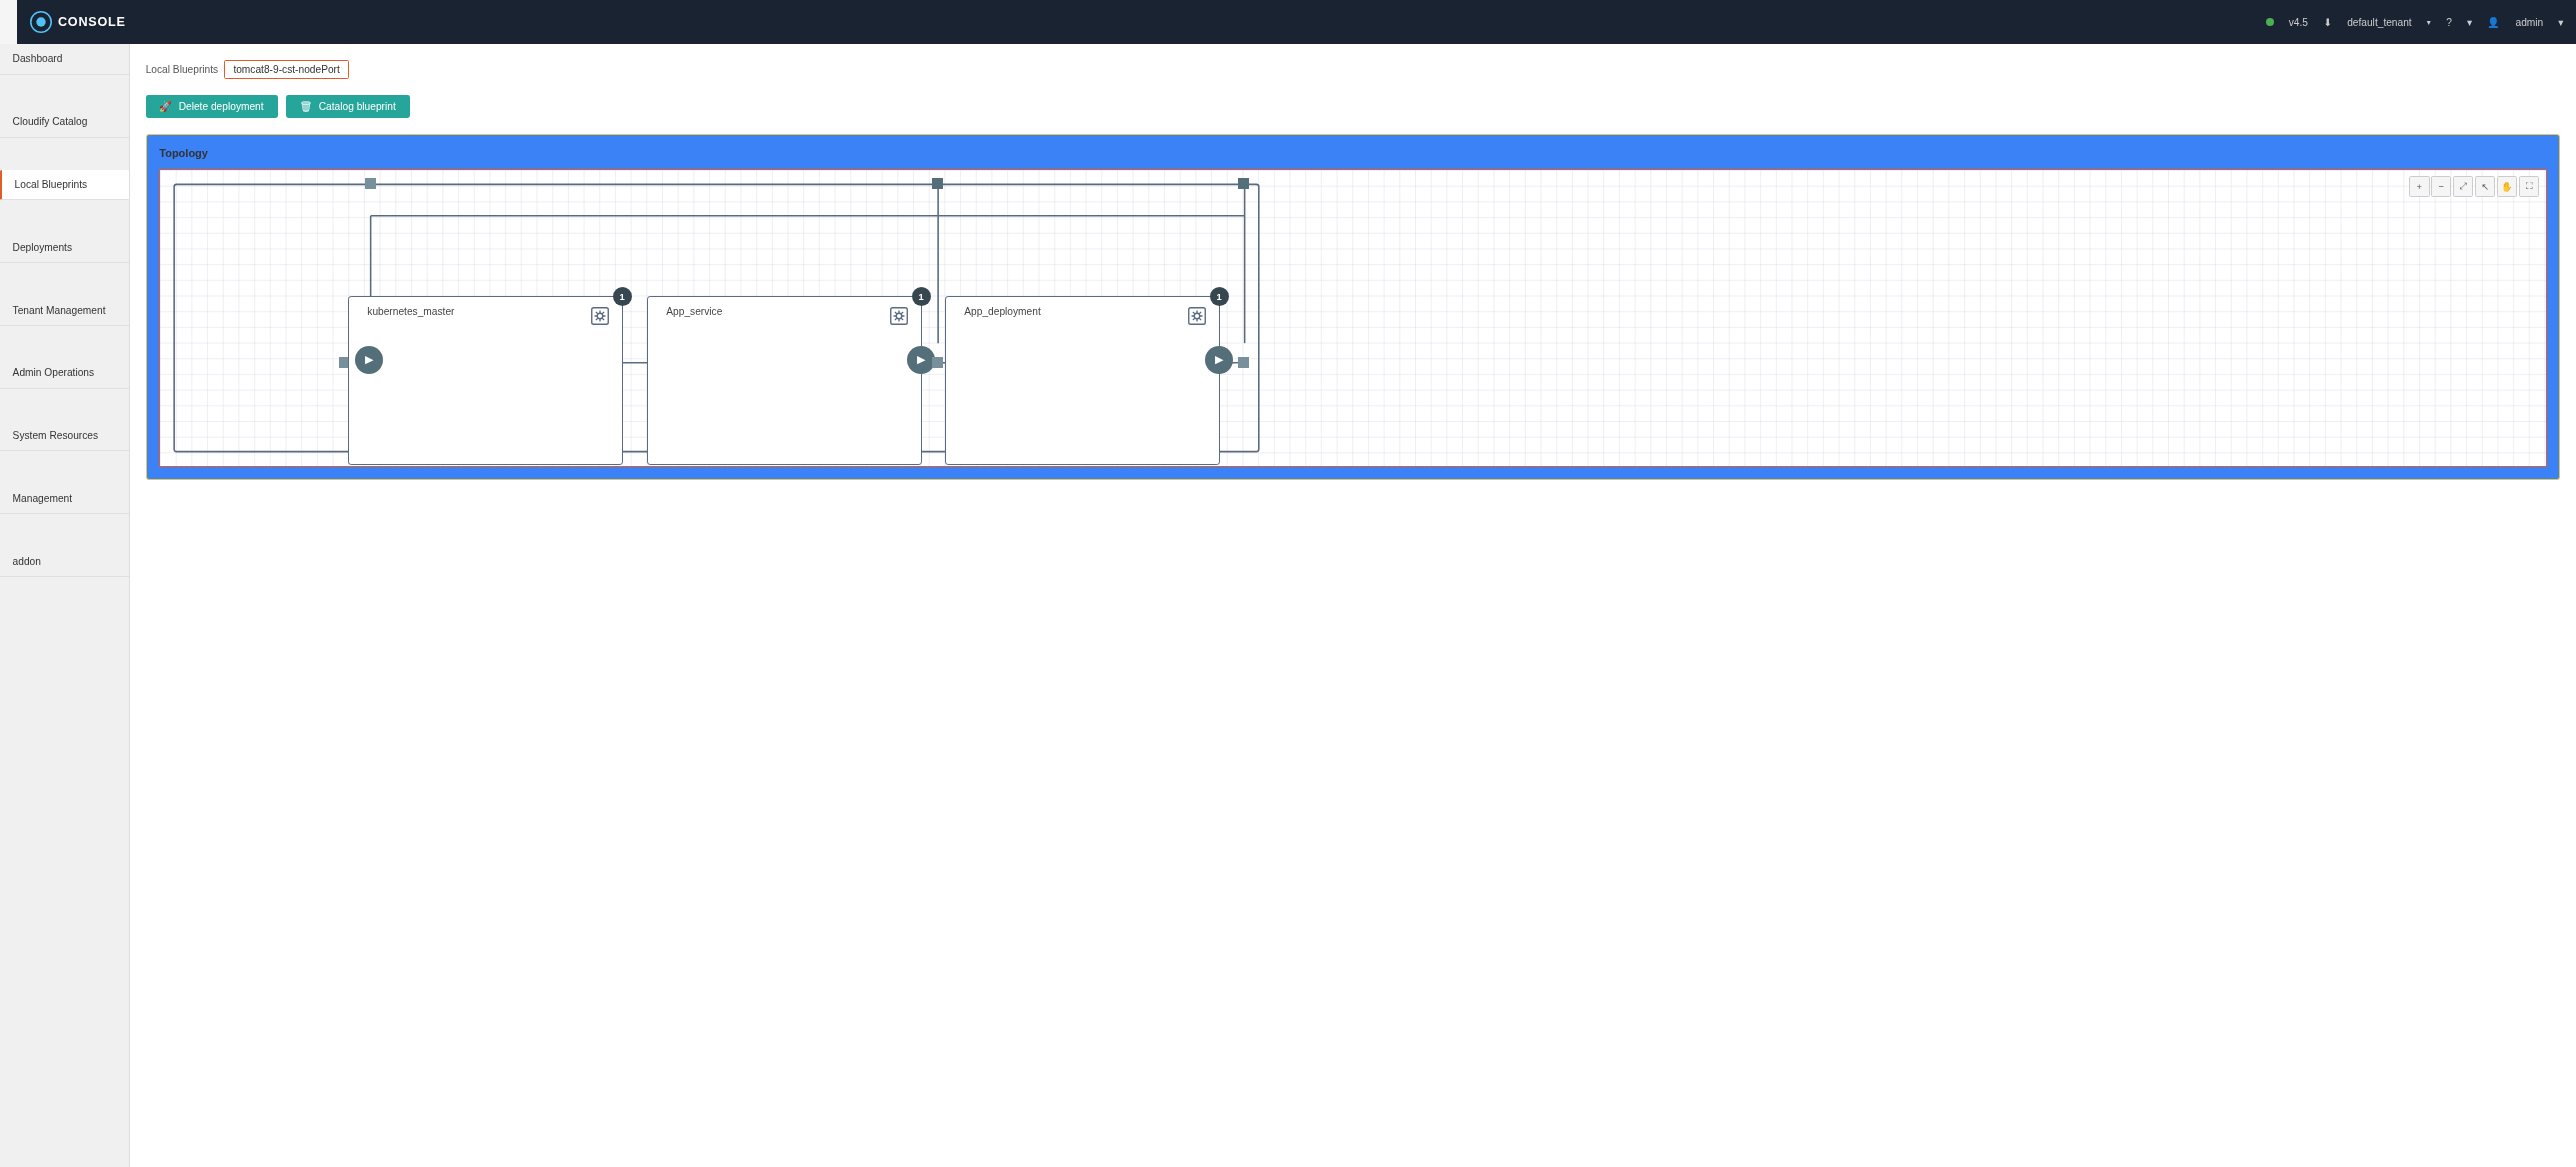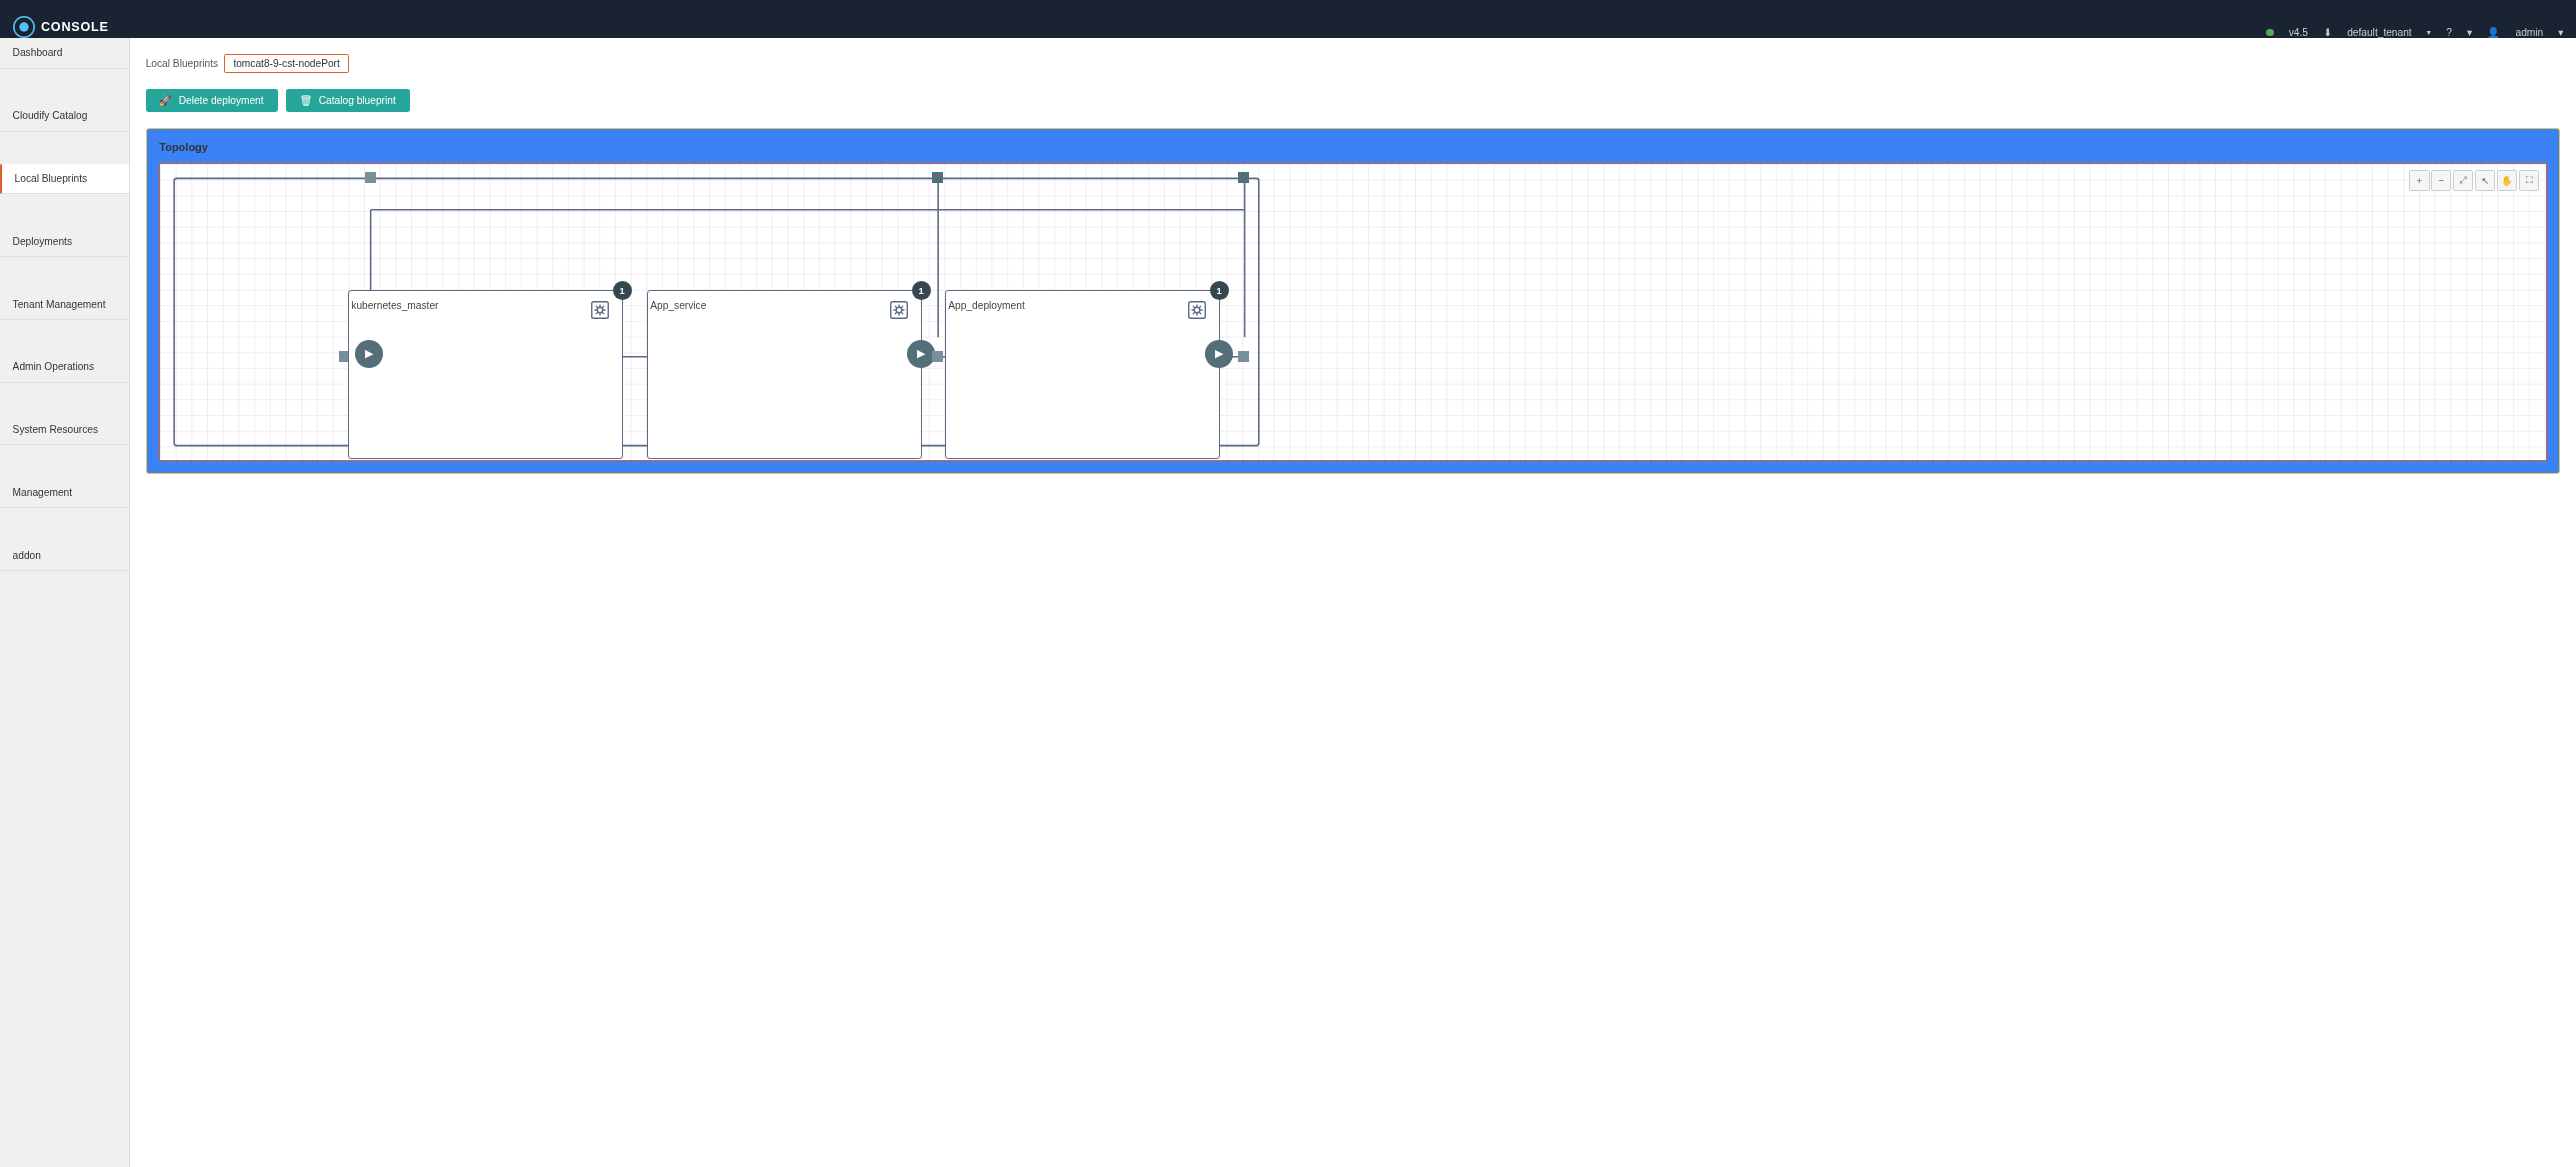--- a/index.html
+++ b/index.html
@@ -1,26 +1,27 @@
 <!DOCTYPE html>
 <html style="font-size:12.6px"><head>
   <meta charset="utf-8">
   <style>
     * { box-sizing: border-box; margin: 0; padding: 0; }
     body { font-family: 'Segoe UI', Arial, sans-serif; background: #f5f5f5; height: 100vh; overflow: hidden; display: flex; flex-direction: column; }
 
     
     .navbar {
       background: #1a2332;
-      height: 38px;
-      display: flex;
-      align-items: flex-end;
+      height: 44px;
+      display: flex;
+      align-items: center;
       justify-content: space-between;
       padding: 0 12.6px;
       flex-shrink: 0;
+      margin-left: 17px;
     }
     .navbar-left {
       display: flex;
       align-items: center;
       gap: 6.3px;
     }
     .navbar-logo {
       width: 22px;
       height: 22px;
     }
@@ -200,21 +201,21 @@
 
     .node-box {
       position: absolute;
       border: 1.6px solid #5a6a80;
       border-radius: 3.1px;
       background: white;
     }
     .node-title {
       position: absolute;
       top: 9.4px;
-      left: 2px;
+      left: 18px;
       font-size: 10.2px;
       color: #444;
       font-weight: 400;
     }
     .node-icon {
       position: absolute;
       top: 7.9px;
       right: 11px;
       font-size: 15.7px;
       color: #5a6a80;

